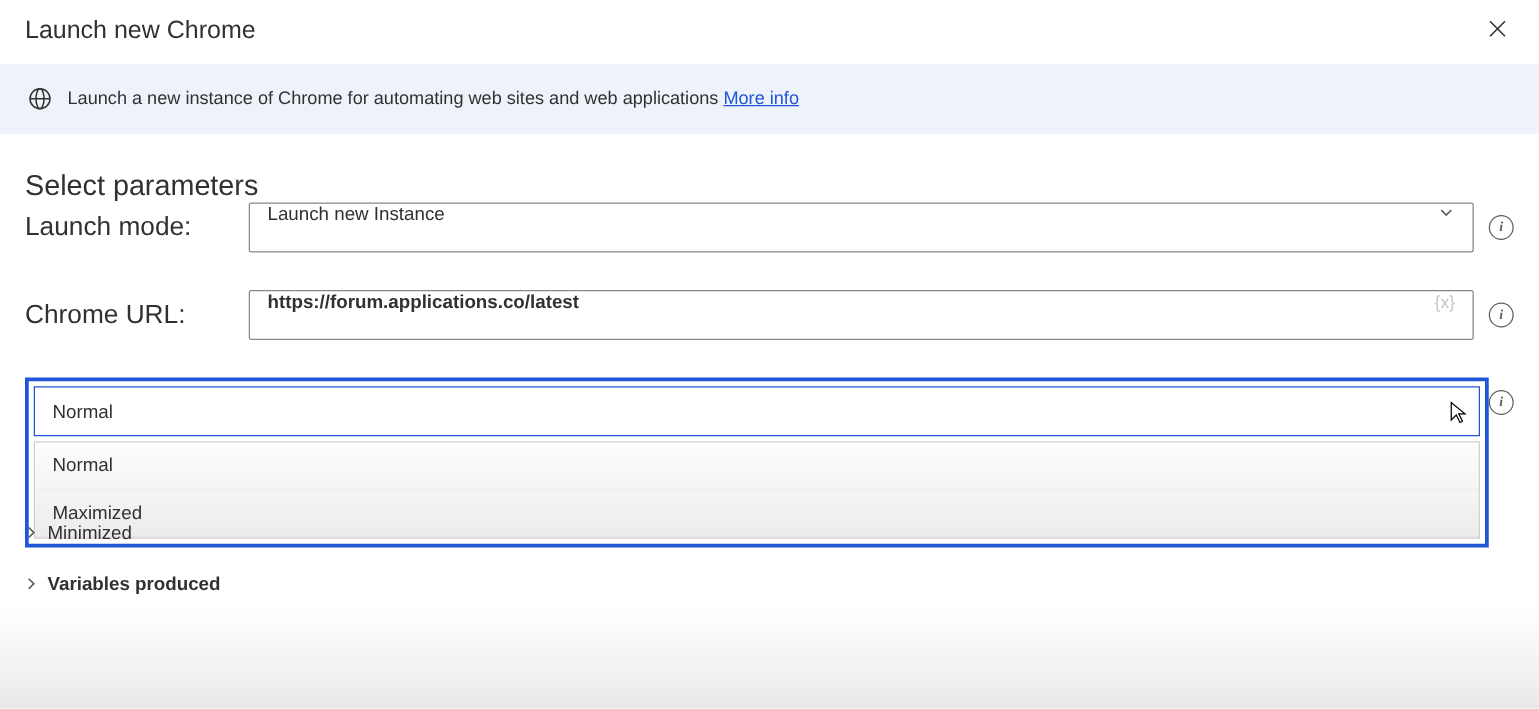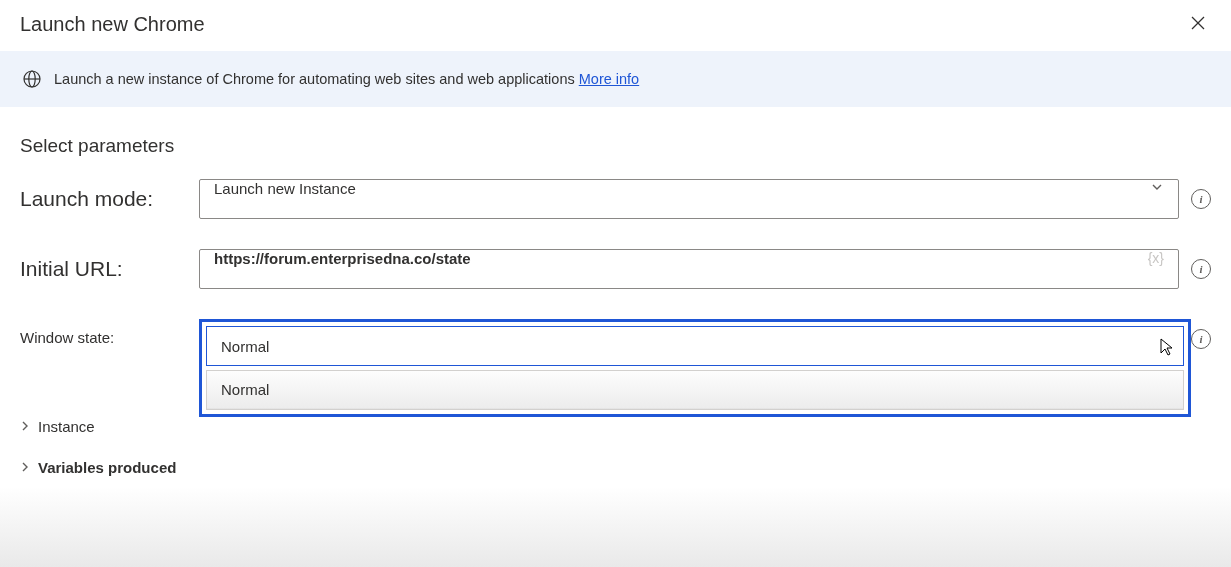--- a/index.html
+++ b/index.html
@@ -43,24 +43,23 @@
   }
   .info-banner a {
     color: #1f56d6;
     text-decoration: underline;
   }
   .globe-icon svg { display:block; }
   .section {
     padding: 28px 20px 0 20px;
   }
   .section-title {
-    font-size: 19px;
+    font-size: 23px;
     font-weight: 400;
     color: #323130;
-    margin-bottom: 22px;
   }
   .field-row {
     display: flex;
     align-items: center;
     margin-bottom: 30px;
     gap: 14px;
   }
   .field-label {
     width: 165px;
     flex: 0 0 165px;
@@ -237,61 +236,61 @@
           <svg width="14" height="14" viewBox="0 0 14 14">
               <polyline points="3,5 7,9 11,5" fill="none" stroke="#605e5c" stroke-width="1.4"></polyline>
             </svg>
         </span>
       </div>
       <div class="info-circle">i</div>
     </div>
   </div>
 
   <div class="field-row">
-    <div class="field-label">Initial URL:</div>
+    <div class="field-label">Chrome URL:</div>
     <div class="field-control-wrap">
       <div class="text-box">
-        <span>https://forum.enterprisedna.co/state</span>
+        <span>https://forum.applications.co/latest</span>
         <span class="var-hint">{x}</span>
       </div>
       <div class="info-circle">i</div>
     </div>
   </div>
 
   <div class="ws-wrapper">
-    <div class="ws-label">Window state:</div>
     <div class="ws-right">
       <div class="dropdown-outline">
         <div class="ws-selected">
           <span>Normal</span>
           <span class="cursor-arrow" style="position:absolute; right:8px; top:10px;">
             <svg width="16" height="20" viewBox="0 0 16 20">
                 <path d="M2 2 L2 16 L6 12 L9 18 L11 17 L8 11 L13 11 Z" fill="#fff" stroke="#000" stroke-width="1"></path>
               </svg>
           </span>
         </div>
         <div class="dropdown-list">
           <div class="dropdown-item">Normal</div>
+          <div class="dropdown-item">Maximized</div>
         </div>
       </div>
       <div class="ws-info">
           <div class="info-circle">i</div>
         </div>
     </div>
   </div>
 </div>
 
 <div class="expanders-col">
   <div class="expander">
     <span class="exp-chevron">
       <svg width="10" height="10" viewBox="0 0 10 10">
           <polyline points="3,1 7,5 3,9" fill="none" stroke="#605e5c" stroke-width="1.4"></polyline>
         </svg>
     </span>
-    <span>Instance</span>
+    <span>Minimized</span>
   </div>
   <div class="expander bold">
     <span class="exp-chevron">
       <svg width="10" height="10" viewBox="0 0 10 10">
           <polyline points="3,1 7,5 3,9" fill="none" stroke="#605e5c" stroke-width="1.4"></polyline>
         </svg>
     </span>
     <span>Variables produced</span>
   </div>
 </div>

